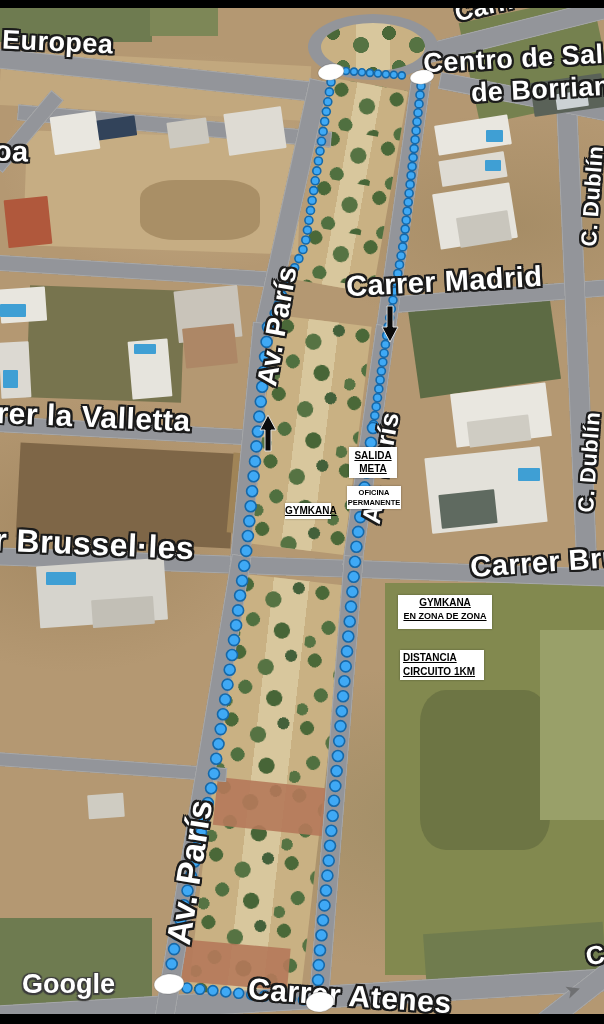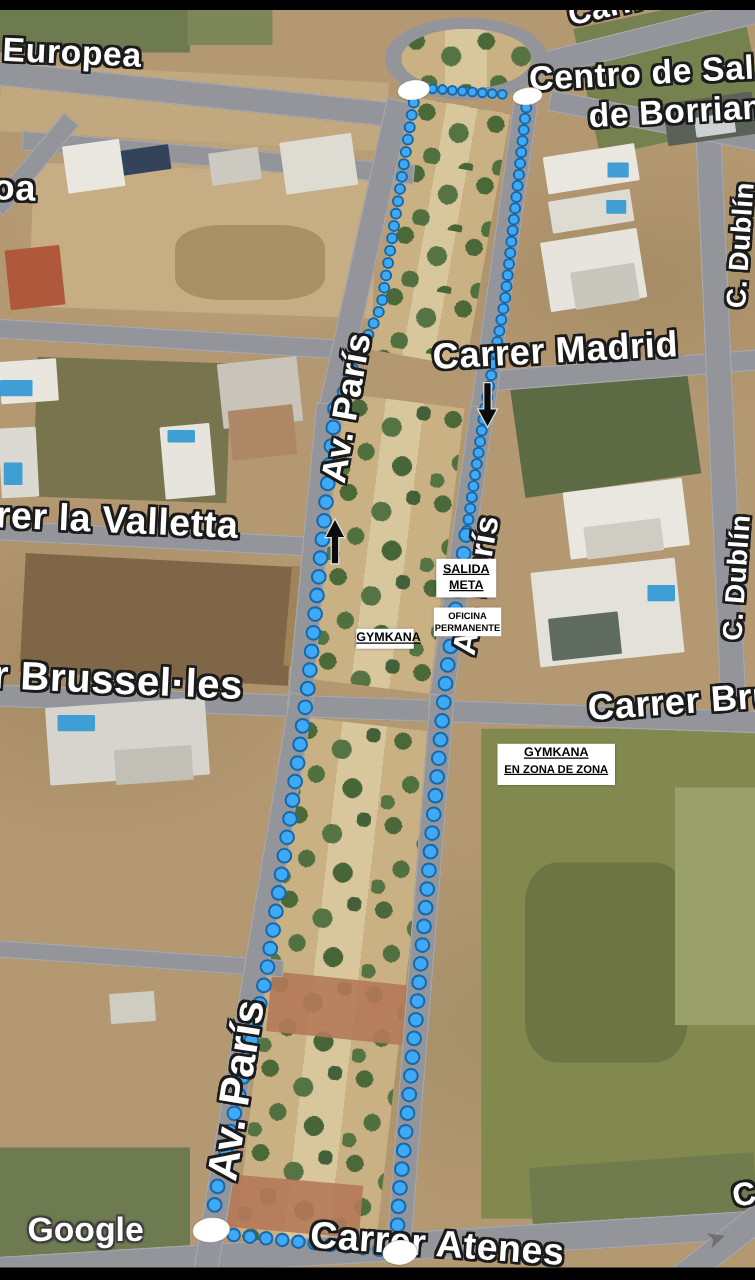--- a/index.html
+++ b/index.html
@@ -433,18 +433,22 @@
     <span>OFICINA</span><br>
     <span>PERMANENTE</span>
   </div>
   <div class="abox box-podium">
     <span class="u">GYMKANA</span>
   </div>
   <div class="abox box-gymkana">
     <span class="u">GYMKANA</span><br>
     <span class="u ln2">EN ZONA DE ZONA</span>
   </div>
+  <div class="abox box-distancia">
+    <span class="u">DISTANCIA</span><br>
+    <span class="u">CIRCUITO 1KM</span>
+  </div>
 
   <span class="glabel lbl-google">Google</span>
 
   <div class="bar bar-top"></div>
   <div class="bar bar-bottom"></div>
 </div>
 
 </body></html>

